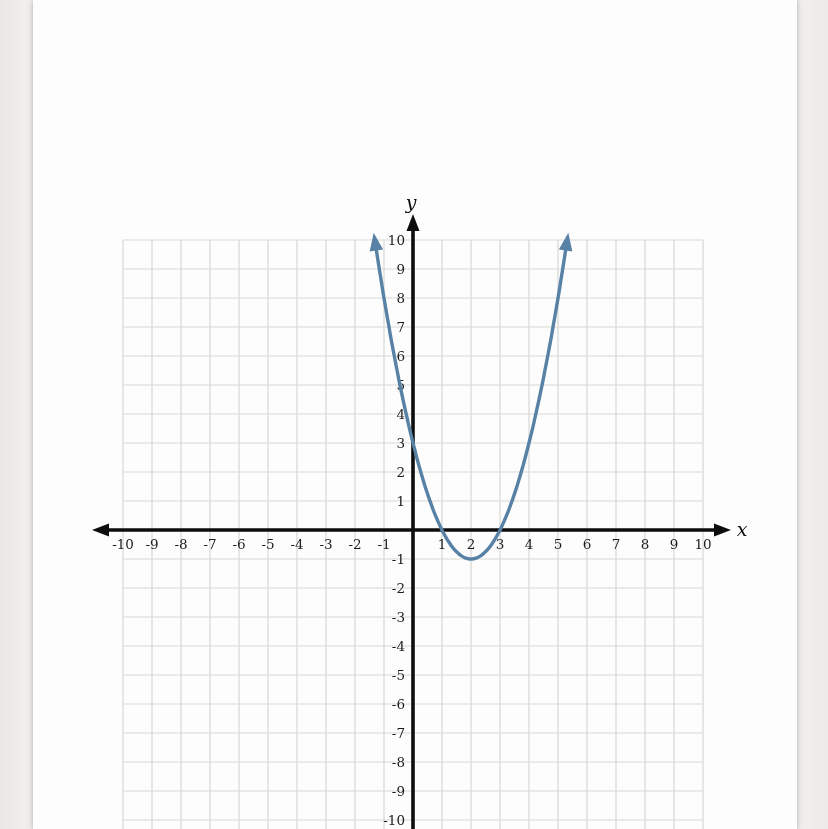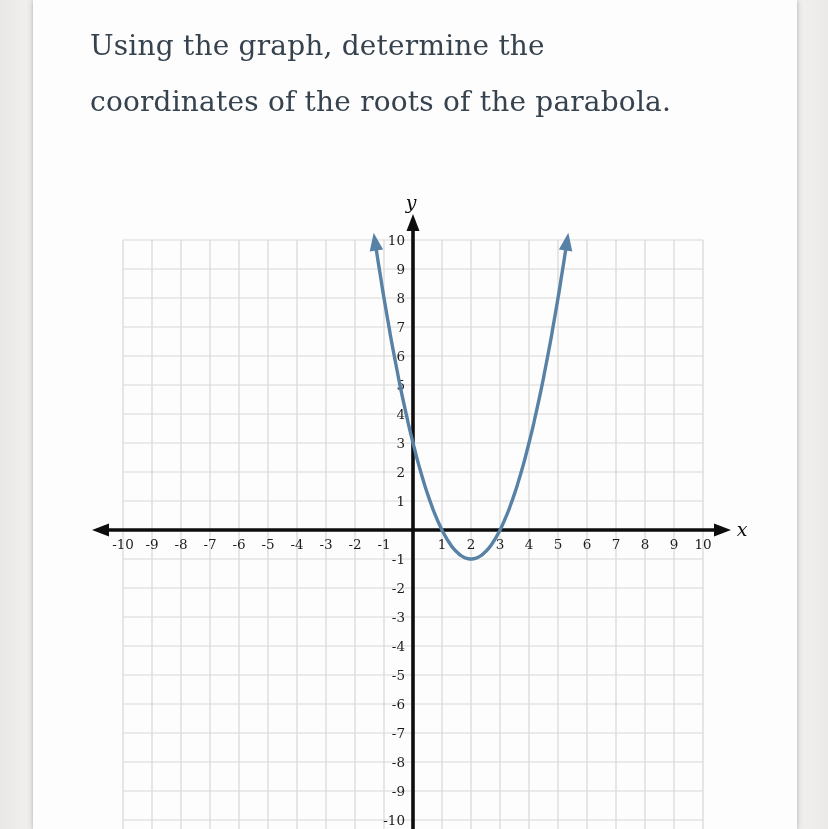--- a/index.html
+++ b/index.html
@@ -46,21 +46,21 @@
   }
   svg text {
     font-family: "DejaVu Serif", serif;
   }
 </style>
 </head>
 <body>
 
 <div class="stage">
   <div class="card">
-    <p class="question"><span>Using the graph, determine the</span><br><span>coordinates of the roots of the parabola.</span></p>
+    <p class="question"><br></p>
     <div class="graph-area">
       <svg id="graph-svg" width="828" height="644" viewBox="0 0 828 644">
           <g stroke="#d7d7d5" stroke-width="1.2">
             <line x1="123" y1="55" x2="123" y2="644"></line>
             <line x1="152" y1="55" x2="152" y2="644"></line>
             <line x1="181" y1="55" x2="181" y2="644"></line>
             <line x1="210" y1="55" x2="210" y2="644"></line>
             <line x1="239" y1="55" x2="239" y2="644"></line>
             <line x1="268" y1="55" x2="268" y2="644"></line>
             <line x1="297" y1="55" x2="297" y2="644"></line>

